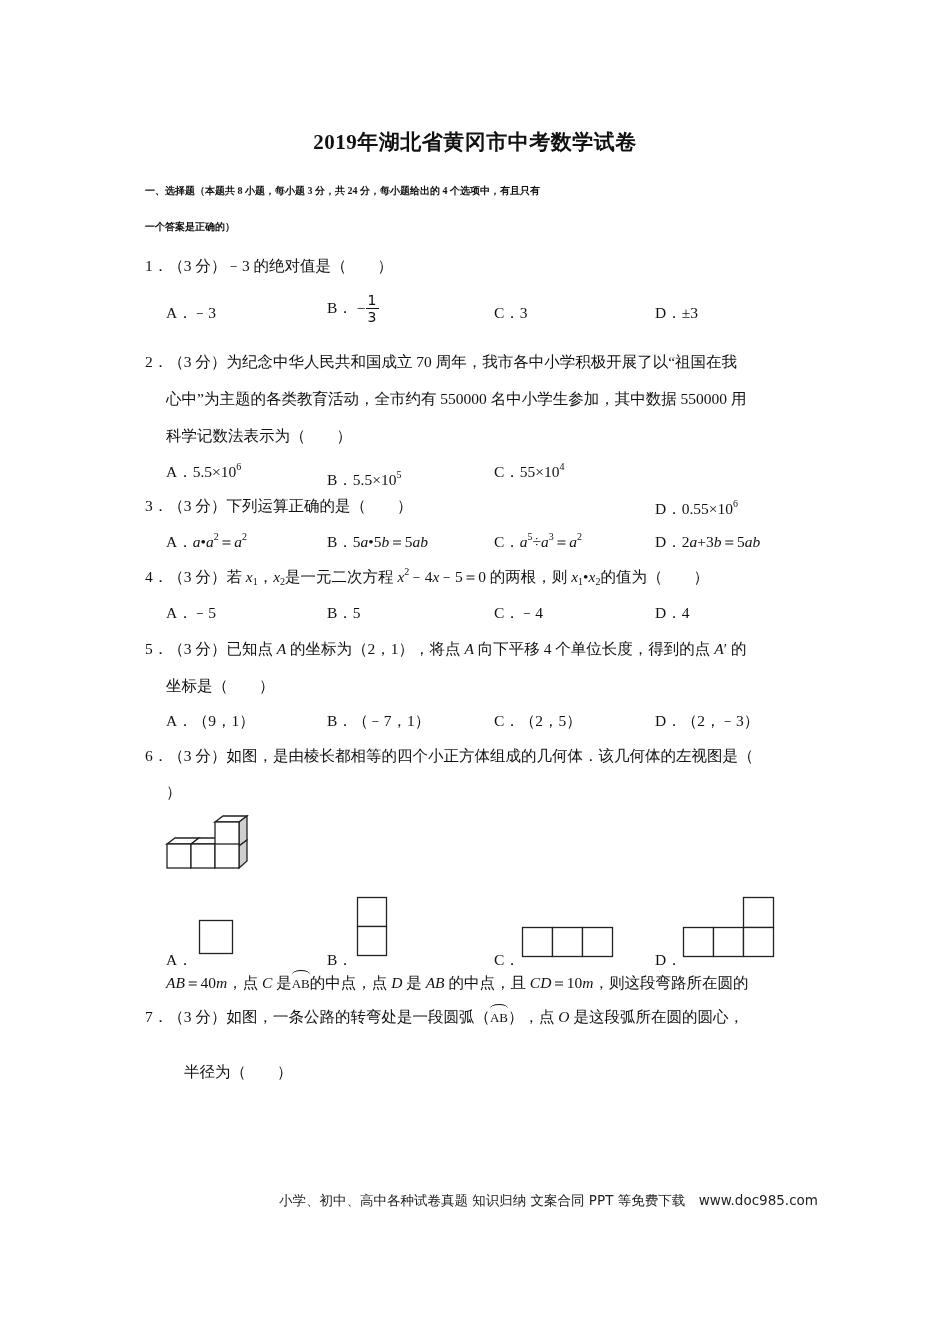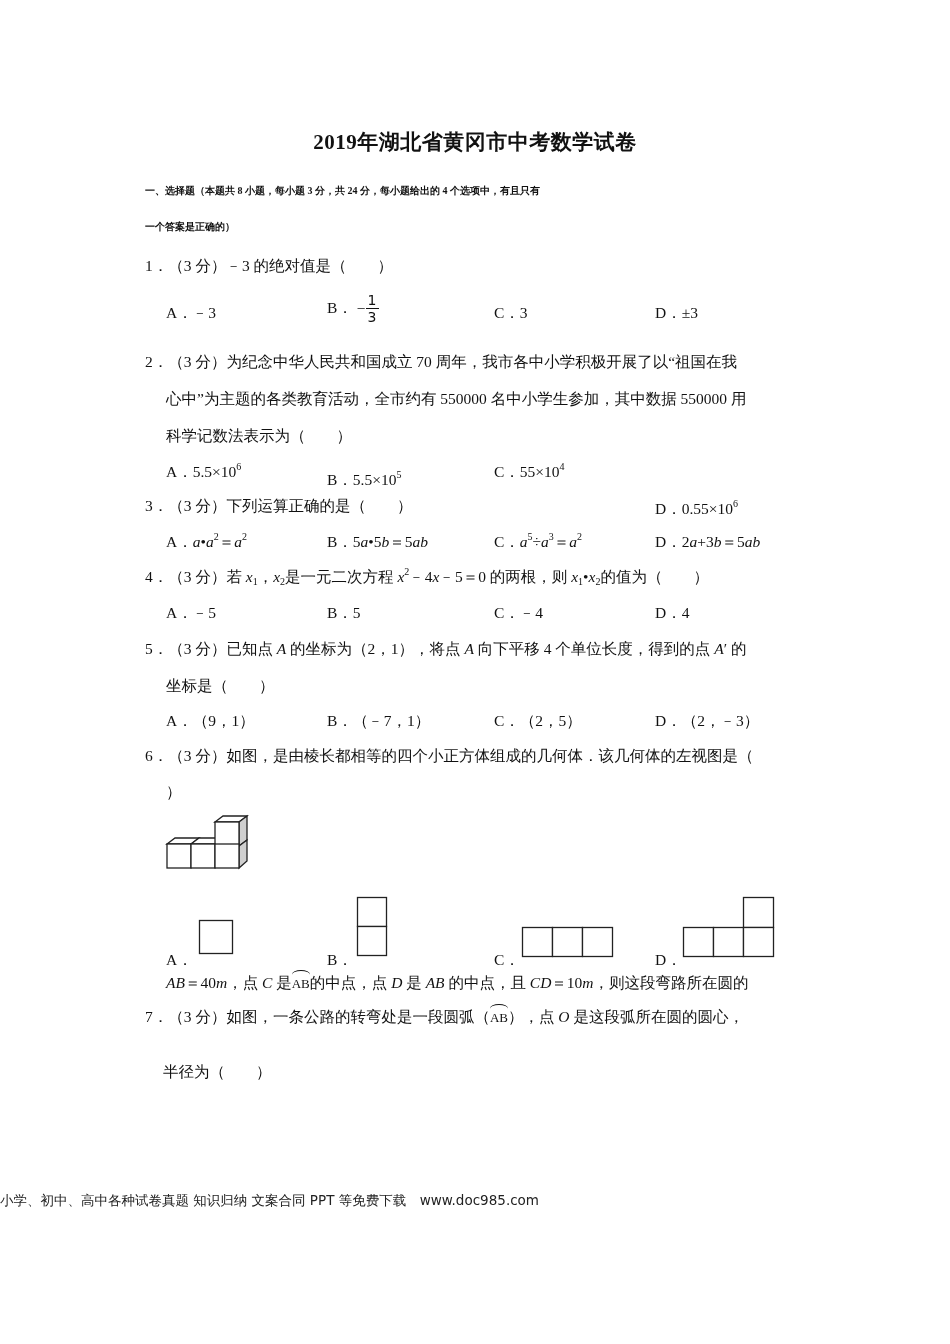--- a/index.html
+++ b/index.html
@@ -11,21 +11,21 @@
   .q { font-size: 15.5px; }
   .opt { font-size: 15.5px; }
   i.v { font-style: italic; }
   sup { font-size: 10px; vertical-align: 7px; line-height: 0; }
   sub { font-size: 10px; vertical-align: -3px; line-height: 0; }
   .frac { display: inline-block; vertical-align: middle; text-align: center; font-family: "DejaVu Sans", sans-serif; font-size: 14px; line-height: 16px; }
   .frac .num { display: block; border-bottom: 1px solid #111; padding: 0 2px; }
   .frac .den { display: block; }
   .arc { display: inline-block; position: relative; font-size: 13px; padding-top: 4px; }
   .arc::before { content: ""; position: absolute; left: 0; right: 0; top: -2px; height: 8px; border-top: 1.5px solid #111; border-radius: 50% 50% 0 0; }
-  .footer { left: 0; width: 818px; top: 1192px; text-align: left; font-family: "DejaVu Sans", sans-serif; font-size: 13.5px; color: #222; }
+  .footer { left: 0; width: 818px; top: 1192px; text-align: right; font-family: "DejaVu Sans", sans-serif; font-size: 13.5px; color: #222; }
   svg { position: absolute; overflow: visible; }
 </style>
 </head>
 <body>
 
 <div class="abs title">2019年湖北省黄冈市中考数学试卷</div>
 
 <div class="abs section" style="left:145px; top:184px;">一、选择题（本题共 8 小题，每小题 3 分，共 24 分，每小题给出的 4 个选项中，有且只有</div>
 <div class="abs section" style="left:145px; top:220px;">一个答案是正确的）</div>
 
@@ -125,15 +125,15 @@
     <rect x="60.5" y="30.5" width="30" height="29"></rect>
   </g>
 </svg>
 
 <div class="abs q" style="left:145px; top:1006px;">
   <span>7．</span><span>（3 分）</span><span>如图，一条公路的转弯处是一段圆弧（</span><span class="arc">AB</span><span>），点 </span><i class="v">O</i><span> 是这段弧所在圆的圆心，</span>
 </div>
 <div class="abs q" style="left:166px; top:972px;">
   <i class="v">AB</i><span>＝40</span><i class="v">m</i><span>，点 </span><i class="v">C</i><span> 是</span><span class="arc">AB</span><span>的中点，点 </span><i class="v">D</i><span> 是 </span><i class="v">AB</i><span> 的中点，且 </span><i class="v">CD</i><span>＝10</span><i class="v">m</i><span>，则这段弯路所在圆的</span>
 </div>
-<div class="abs q" style="left:163px; top:1062px;">半径为（　　）</div>
+<div class="abs q" style="left:184px; top:1062px;">半径为（　　）</div>
 
 <div class="abs footer">小学、初中、高中各种试卷真题 知识归纳 文案合同 PPT 等免费下载　www.doc985.com</div>
 
 </body></html>

